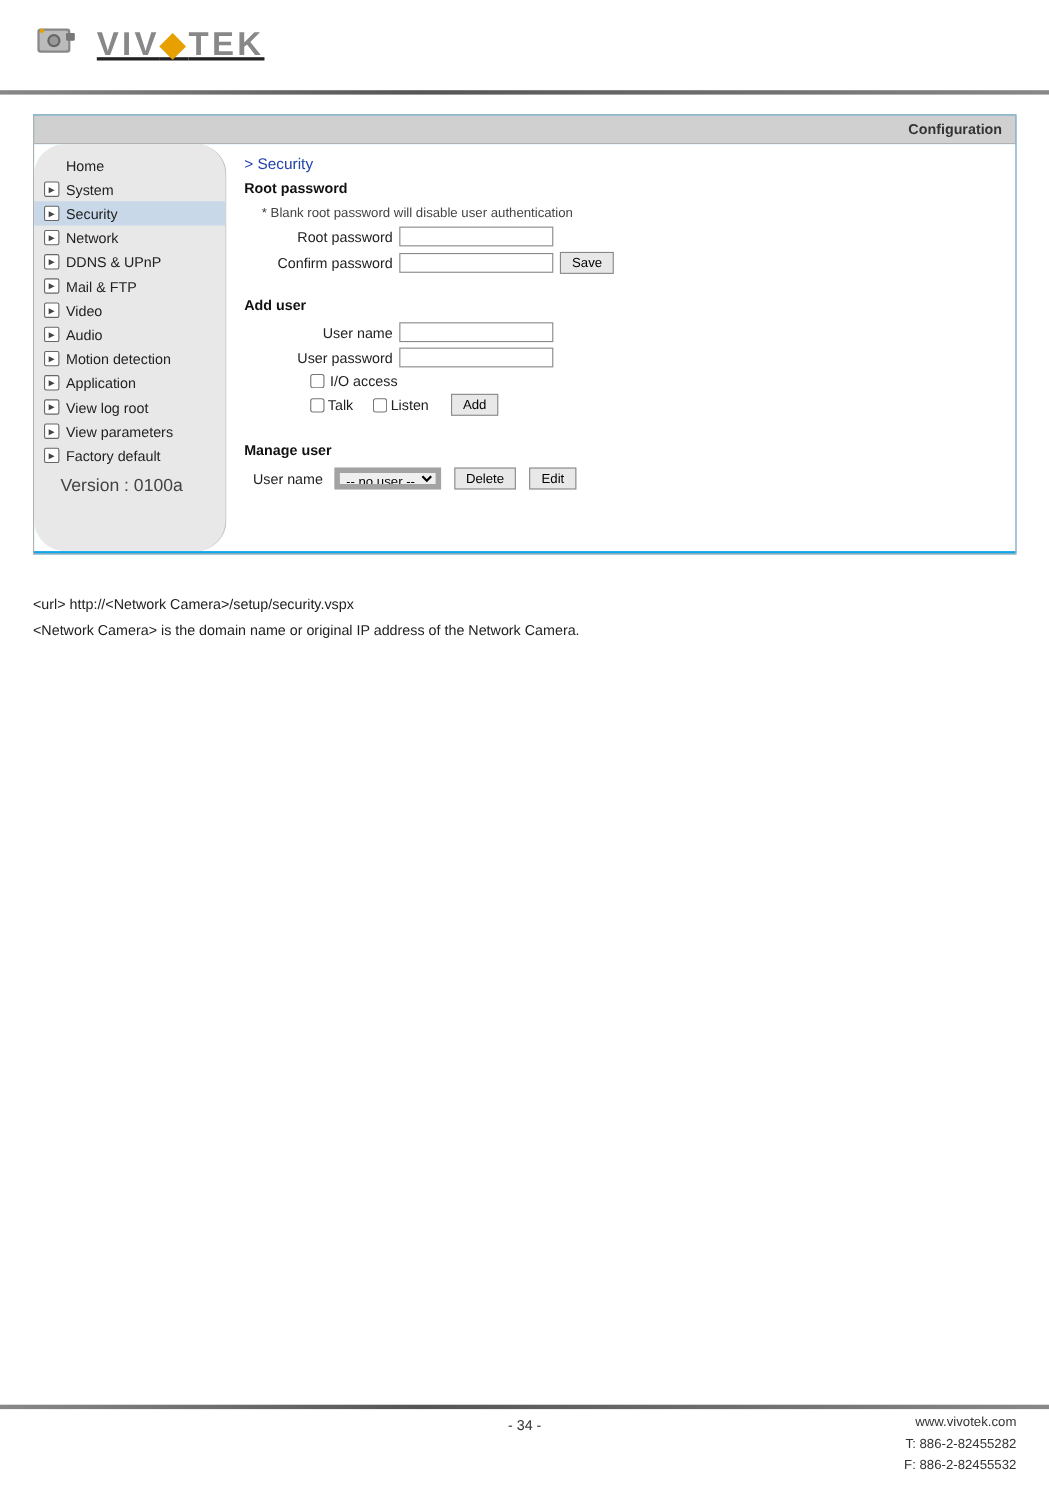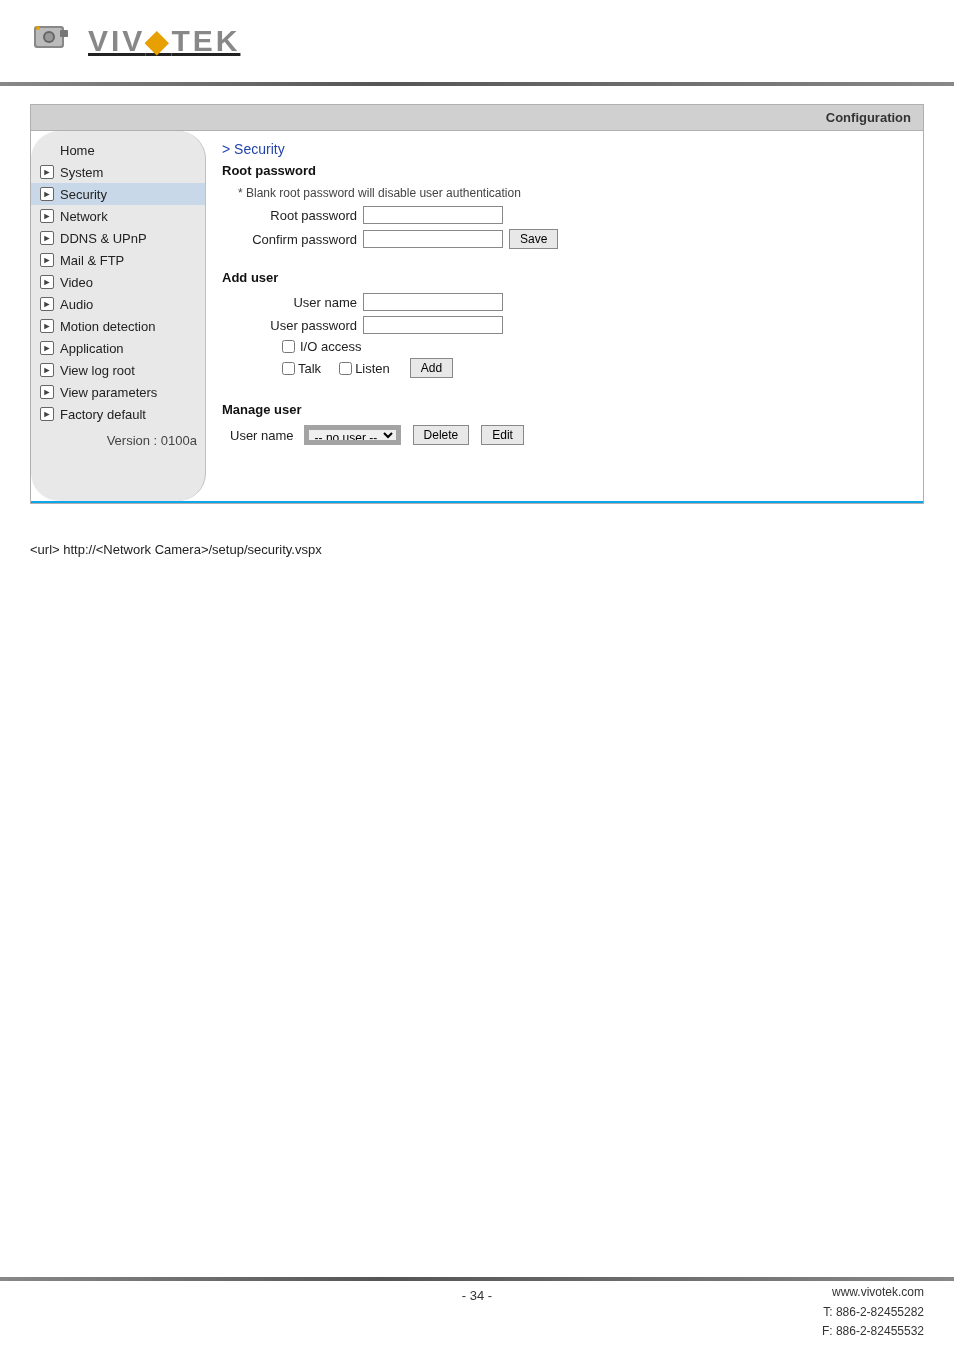--- a/index.html
+++ b/index.html
@@ -97,24 +97,23 @@
       border: 1px solid #666;
       border-radius: 2px;
       background: #fff;
       display: inline-flex;
       align-items: center;
       justify-content: center;
       font-size: 9px;
       color: #444;
     }
     .sidebar-version {
-      padding: 8px 8px;
-      font-size: 13px;
+      padding: 8px 24px;
+      font-size: 16px;
       color: #444;
-      text-align: right;
     }
 
     
     .panel-content {
       flex: 1;
       padding: 10px 16px;
     }
     .panel-breadcrumb {
       color: #2244aa;
       font-size: 14px;
@@ -440,20 +439,21 @@
           <button class="form-button">Delete</button>
           <button class="form-button">Edit</button>
         </div>
       </div>
     </div>
   </div>
 </div>
 
 <div class="url-section">
   <div>&lt;url&gt; http://&lt;Network Camera&gt;/setup/security.vspx</div>
+  <div>&lt;Network Camera&gt; is the domain name or original IP address of the Network Camera.</div>
 </div>
 
 <div class="footer-rule"></div>
 
 <div class="page-number">- 34 -</div>
 
 <div class="footer-contact">
   <div>www.vivotek.com</div>
   <div>T: 886-2-82455282</div>
   <div>F: 886-2-82455532</div>

